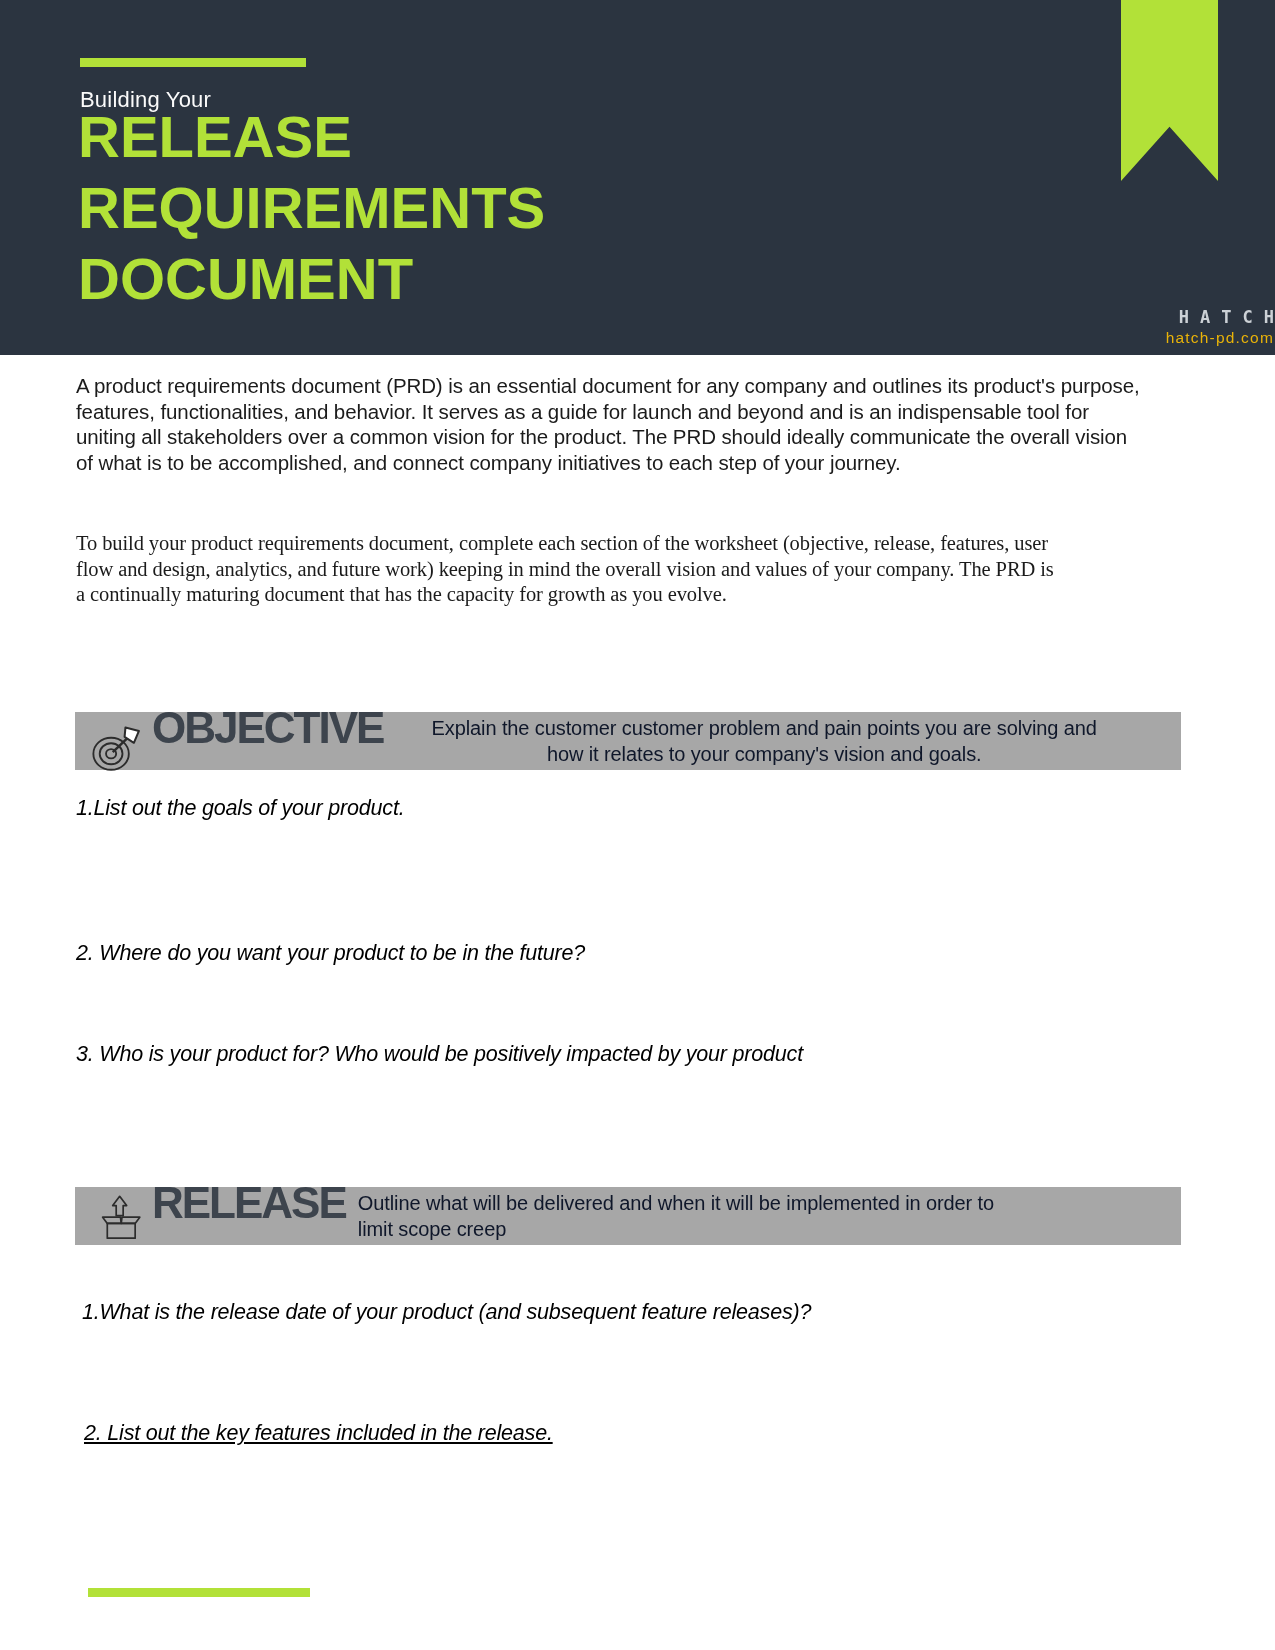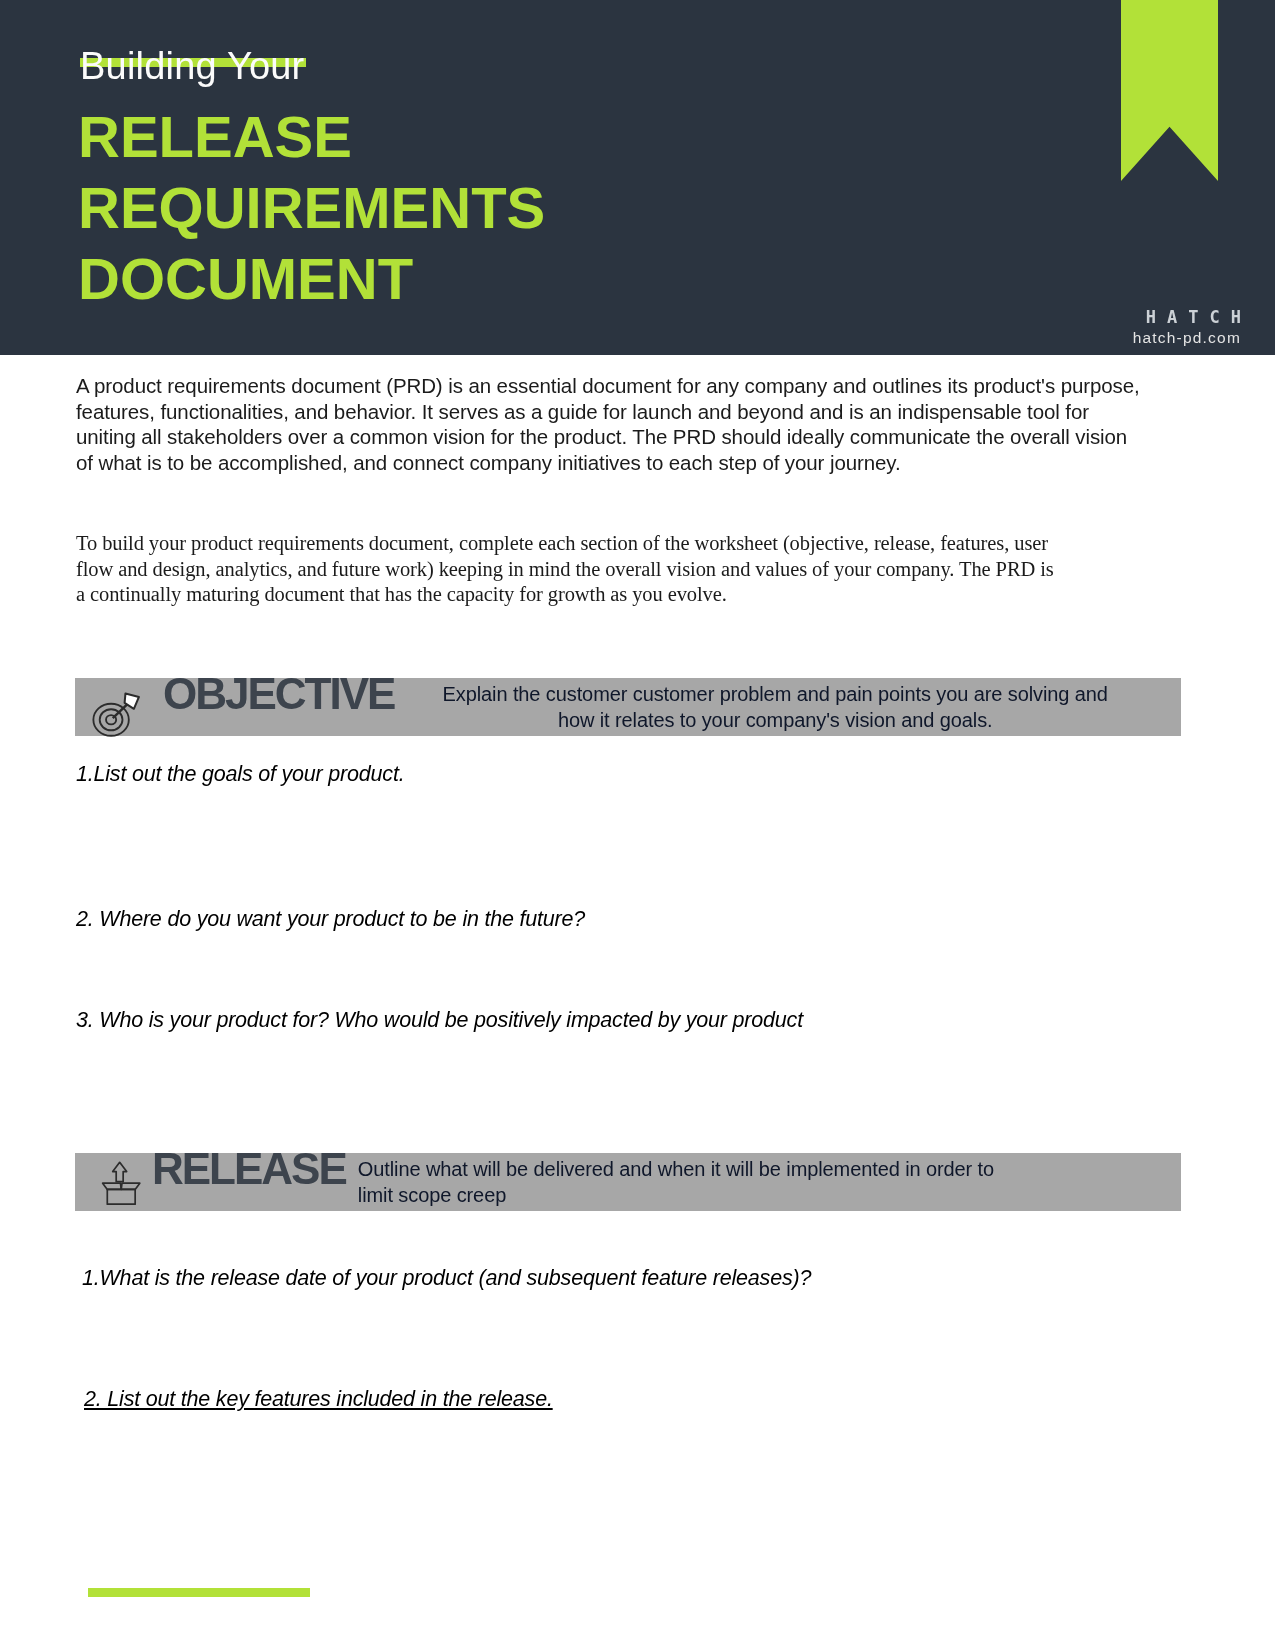--- a/index.html
+++ b/index.html
@@ -11,60 +11,60 @@
     color:#1b1b1b;
   }
 
   
   .hero { position:relative; width:1275px; height:355px; background:#2b3440; }
   .accent-line-top {
     position:absolute; left:80px; top:58px;
     width:226px; height:9px; background:#b2e138;
   }
   .eyebrow {
-    position:absolute; left:80px; top:46px;
-    font-size:38px; line-height:40px; color:#fbfbfb;
+    position:absolute; left:80px; top:80px;
+    font-size:22px; line-height:40px; color:#fbfbfb;
     letter-spacing:0.2px;
   }
   .doc-title {
     position:absolute; left:78px; top:101px;
     font-size:58px; line-height:71px; font-weight:bold;
     color:#b2e138; white-space:pre-line; letter-spacing:0px;
   }
   .ribbon {
     position:absolute; left:1121px; top:0;
     width:97px; height:181px; background:#b2e138;
     clip-path:polygon(0 0, 100% 0, 100% 100%, 50% 70%, 0 100%);
   }
-  .brand { position:absolute; right:34px; bottom:8px; text-align:right; }
+  .brand { position:absolute; right:1px; bottom:8px; text-align:right; }
   .brand-name {
     font-family:"DejaVu Sans Mono", monospace;
     font-size:17px; font-weight:bold; letter-spacing:11px; margin-right:-11px;
     color:#ccd1d6;
   }
   .brand-url {
-    font-size:15.5px; letter-spacing:1.2px; color:#e5e5e5; margin-top:2px;
+    font-size:15.5px; letter-spacing:1.2px; color:#eab308; margin-top:2px;
     font-family:"Liberation Sans", sans-serif;
   }
 
   
   main { padding:0 80px 0 76px; }
   .para {
     font-size:20.5px; line-height:25.5px; letter-spacing:-0.1px;
     color:#1b1b1b; white-space:pre-line; max-width:1090px;
   }
   #p1 { margin-top:18px; }
   #p2 { margin-top:56px;font-family:Liberation Serif, serif; }
 
   
   .banner {
     position:relative; margin-left:-1px; width:1106px; height:58px;
     background:#a7a7a7; display:flex; align-items:center;
   }
-  .banner-objective { margin-top:70px;gap:11px; }
+  .banner-objective { margin-top:104px; }
   .banner-release  { margin-top:120px; }
   .banner .icon { flex:0 0 auto; display:block; }
   .icon-target { width:54px; height:56px; margin-left:15px; transform:translateY(6px); }
   .icon-box    { width:44px; height:48px; margin-left:25px; transform:translateY(2px); }
   .banner h2 {
     position:relative; top:-13px;
     margin:0 6px 0 8px; white-space:nowrap;
     font-size:44px; font-weight:bold; letter-spacing:-2px;
     color:#3d444d;
   }

